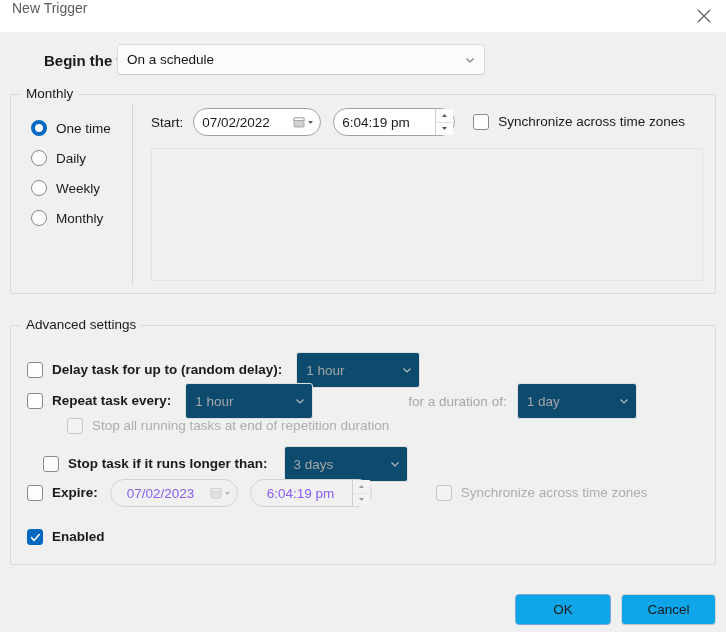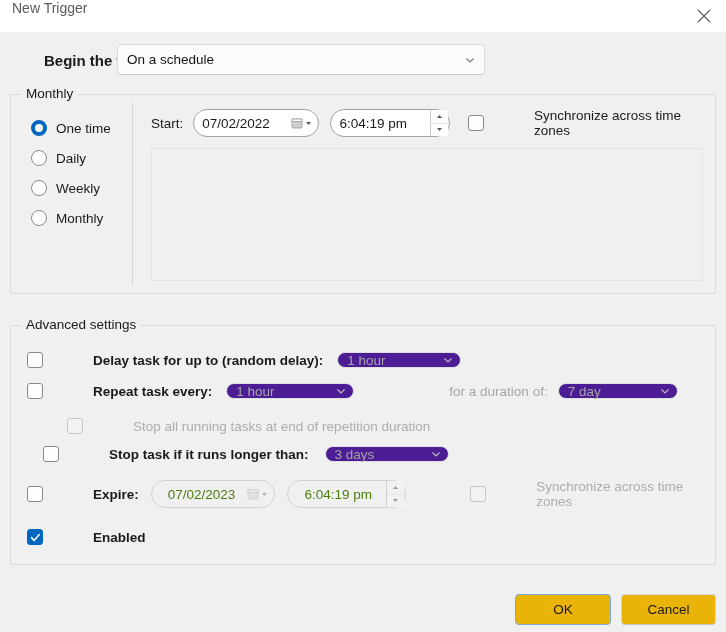--- a/index.html
+++ b/index.html
@@ -118,21 +118,21 @@
     border: 1px solid #a3a3a3;
     border-radius: 14px;
     display: flex; align-items: center;
     font-size: 13.5px;
     padding-left: 8px;
     cursor: text;
   }
   .field.disabled {
     background: #f0f0f0;
     border-color: #d2d2d2;
-    color: #4d7c0f;
+    color: #8b5cf6;
     padding-left: 16px;
   }
   .date-field { width: 128px; justify-content: space-between; padding-right: 6px; }
   .time-field { width: 122px; justify-content: space-between; padding-right: 0; }
 
   .cal-icon { display: flex; align-items: center; gap: 2px; }
 
   .spinner {
     width: 18px; height: 26px;
     display: flex; flex-direction: column;
@@ -156,21 +156,21 @@
     background: #fdfdfd;
     flex: none;
     display: flex; align-items: center; justify-content: center;
   }
   .checkbox.checked {
     background: #0067c0;
     border-color: #0067c0;
   }
   .checkbox.disabled { border-color: #c6c6c6; background: #f2f2f2; }
 
-  .cb-row { display: flex; align-items: center; cursor: pointer; gap: 41px; }
+  .cb-row { display: flex; align-items: flex-start; cursor: pointer; }
   .cb-row .cb-label { margin-left: 9px; font-size: 13.5px; }
   .cb-row.dim .cb-label { color: #adadad; }
 
   .sync-row { margin-left: 18px; }
 
   .empty-panel {
     position: absolute;
     left: 140px; top: 53px;
     width: 552px; height: 133px;
     border: 1px solid #e3e3e3;
@@ -178,40 +178,40 @@
   }
 
   
   .adv-row {
     position: absolute;
     display: flex; align-items: center;
   }
   .bold { font-weight: bold; }
 
   .combo-small {
-    height: 16px;
-    background: #4c1d95;
+    height: 36px;
+    background: #0c4a6e;
     border: 1px solid #e0e0e0;
-    border-radius: 9px;
+    border-radius: 3px;
     display: flex; align-items: center;
     padding: 0 6px 0 9px;
     font-size: 13.5px;
     color: #a6a6a6;
     cursor: default;
   }
   .combo-small .val { flex: 1; }
 
   
   .btn {
     height: 31px;
     border-radius: 4px;
     font-size: 13.5px;
     display: flex; align-items: center; justify-content: center;
     cursor: pointer;
-    background: #eab308;
+    background: #0ea5e9;
     border: 1px solid #d6d6d6;
     border-bottom-color: #c4c4c4;
     color: #1a1a1a;
   }
   .btn.default {
     border: 1.4px solid #7aa8d8;
   }
   #ok-button { position: absolute; left: 515px; top: 594px; width: 96px; }
   #cancel-button { position: absolute; left: 621px; top: 594px; width: 95px; }
 </style>
@@ -334,21 +334,21 @@
     <div class="combo-small" style="width:128px; margin-left:14px;">
       <span class="val">1 hour</span>
       <span class="chev">
         <svg width="12" height="12" viewBox="0 0 12 12">
             <path d="M2.5 4.5 L6 8 L9.5 4.5" stroke="#bdbdbd" stroke-width="1.1" fill="none"></path>
           </svg>
       </span>
     </div>
     <span style="margin-left:95px; color:#a6a6a6; font-size:13.5px;">for a duration of:</span>
     <div class="combo-small" style="width:120px; margin-left:10px;">
-      <span class="val">7 day</span>
+      <span class="val">1 day</span>
       <span class="chev">
         <svg width="12" height="12" viewBox="0 0 12 12">
             <path d="M2.5 4.5 L6 8 L9.5 4.5" stroke="#bdbdbd" stroke-width="1.1" fill="none"></path>
           </svg>
       </span>
     </div>
   </div>
 
   <div class="adv-row" style="left:56px; top:92px;">
     <div class="cb-row dim">

